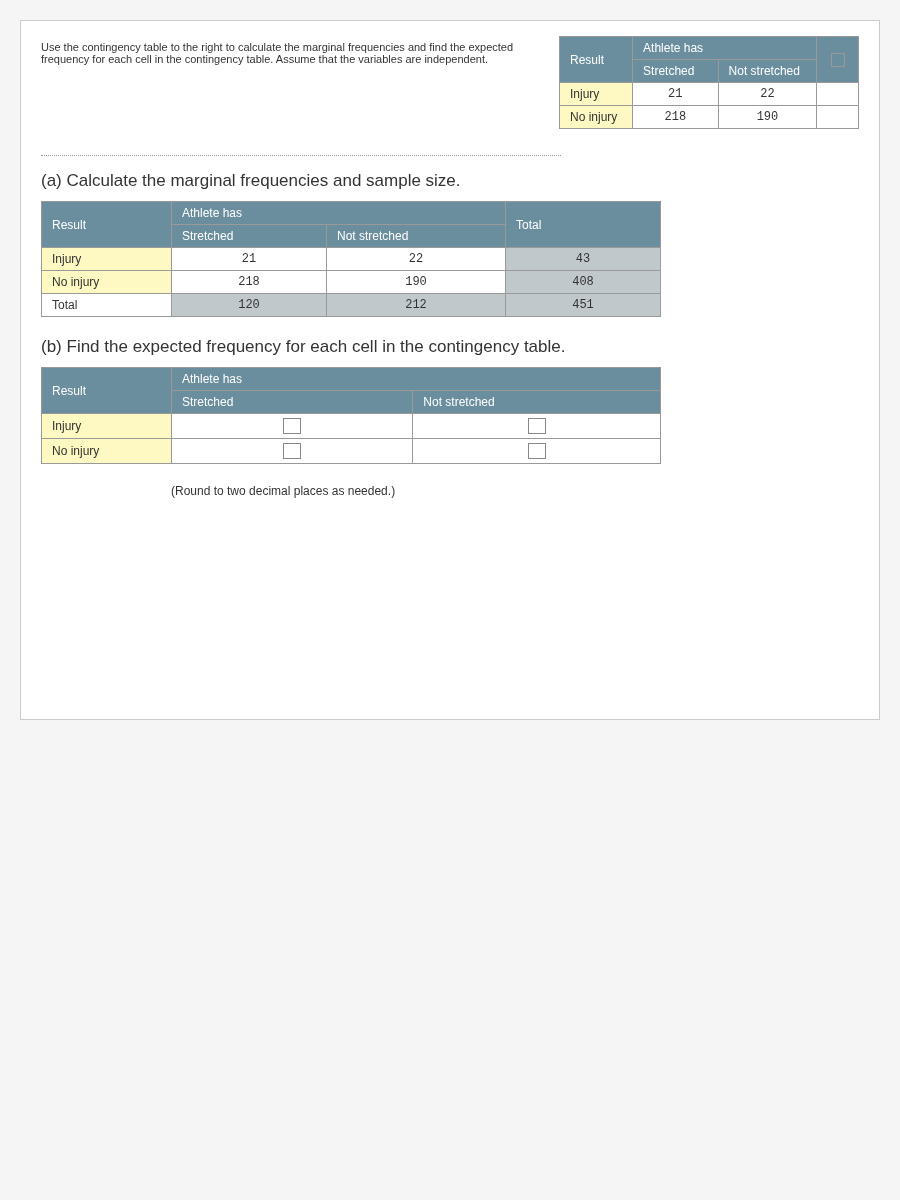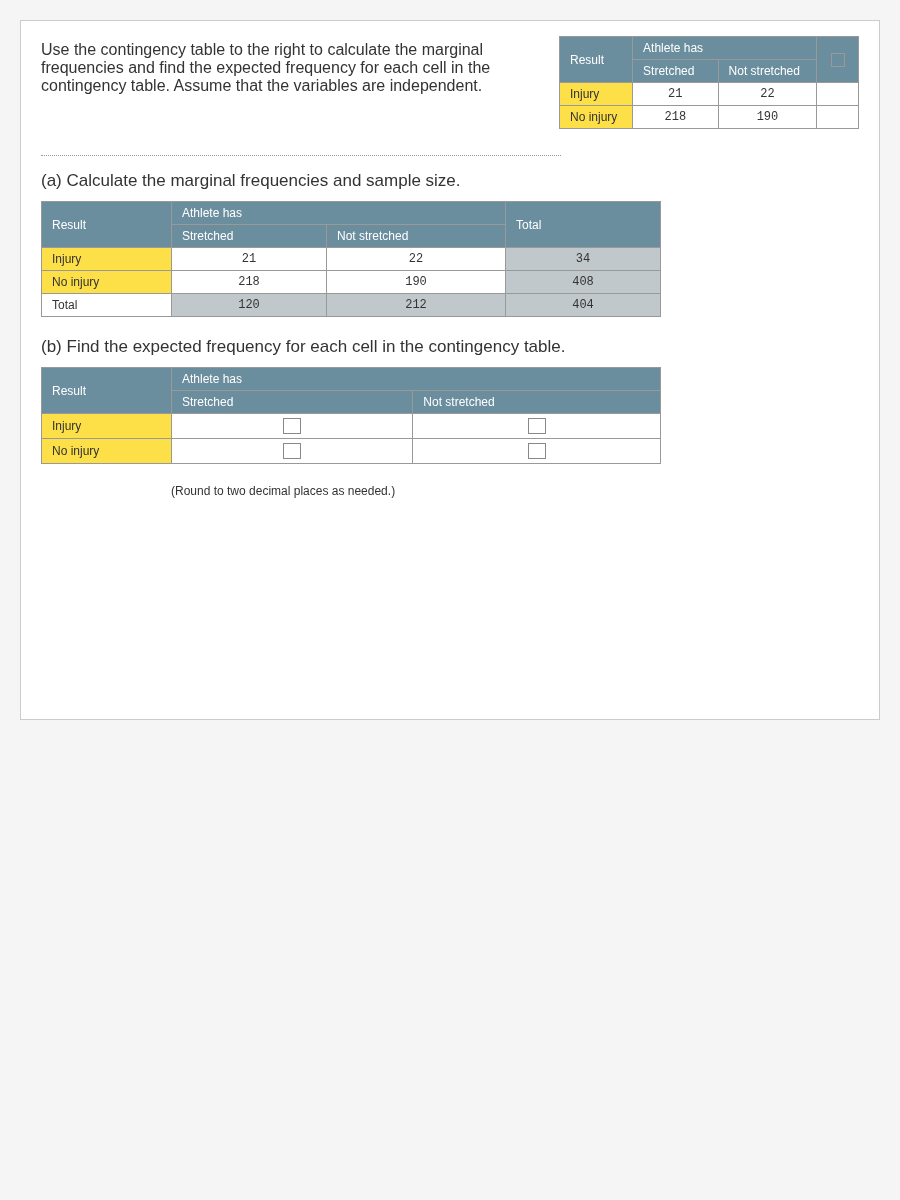--- a/index.html
+++ b/index.html
@@ -18,21 +18,21 @@
     }
     
     .container {
       background: white;
       padding: 20px;
       border: 1px solid #ccc;
       min-height: 700px;
     }
     
     .intro-text {
-      font-size: 16px;
+      font-size: 11px;
       margin-bottom: 20px;
       max-width: 540px;
     }
     
     .top-section {
       display: flex;
       gap: 30px;
       align-items: flex-start;
     }
     
@@ -75,21 +75,21 @@
       color: #ffffff;
     }
     
     .result-header {
       background: #6b8e9f;
       color: white;
       vertical-align: middle;
     }
     
     .row-label {
-      background: #fde047;
+      background: #fef9c3;
       font-weight: normal;
     }
     
     .data-cell {
       text-align: center;
       min-width: 80px;
       font-family: Liberation Mono, monospace;
     }
     
     .total-row td {
@@ -206,33 +206,33 @@
       <th rowspan="2">Total</th>
     </tr>
     <tr class="sub-header">
       <th>Stretched</th>
       <th>Not stretched</th>
     </tr>
     <tr>
       <td class="row-label">Injury</td>
       <td class="data-cell">21</td>
       <td class="data-cell">22</td>
-      <td class="data-cell highlighted">34</td>
+      <td class="data-cell highlighted">43</td>
     </tr>
     <tr>
       <td class="row-label">No injury</td>
       <td class="data-cell">218</td>
       <td class="data-cell">190</td>
       <td class="data-cell highlighted">408</td>
     </tr>
     <tr class="total-row">
       <td class="row-label">Total</td>
       <td class="data-cell highlighted">120</td>
       <td class="data-cell highlighted">212</td>
-      <td class="data-cell highlighted">404</td>
+      <td class="data-cell highlighted">451</td>
     </tr>
   </tbody>
     </table>
 
   <div class="section-label">(b) Find the expected frequency for each cell in the contingency table.</div>
 
   <table class="table-b">
     <tbody>
         <tr>
       <th class="result-header" rowspan="2">Result</th>

